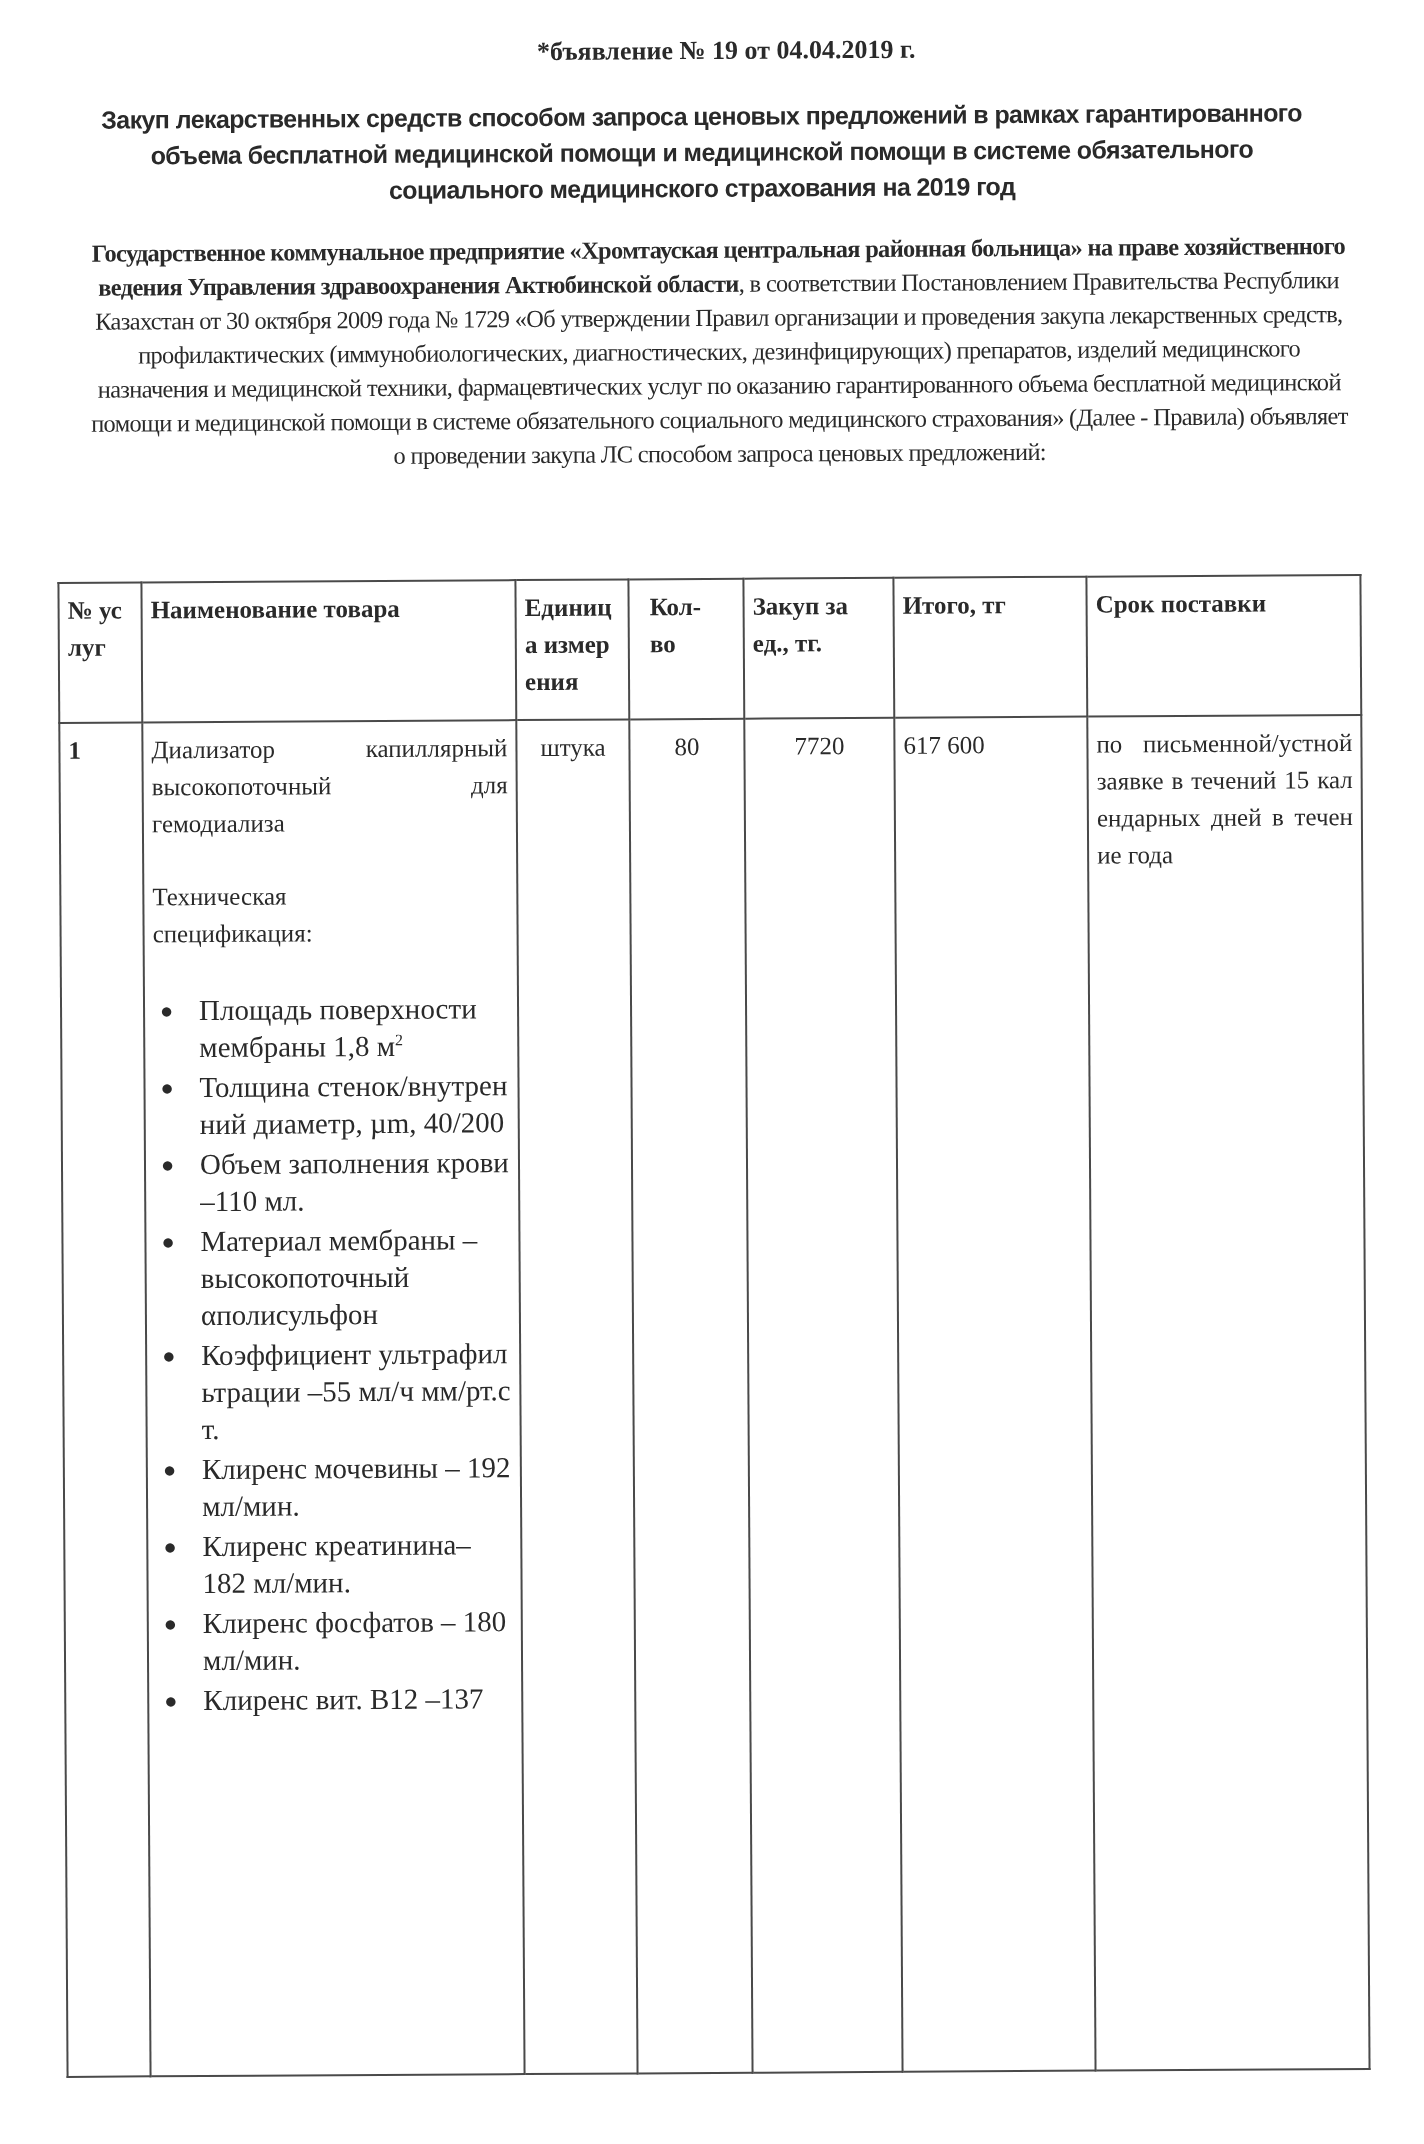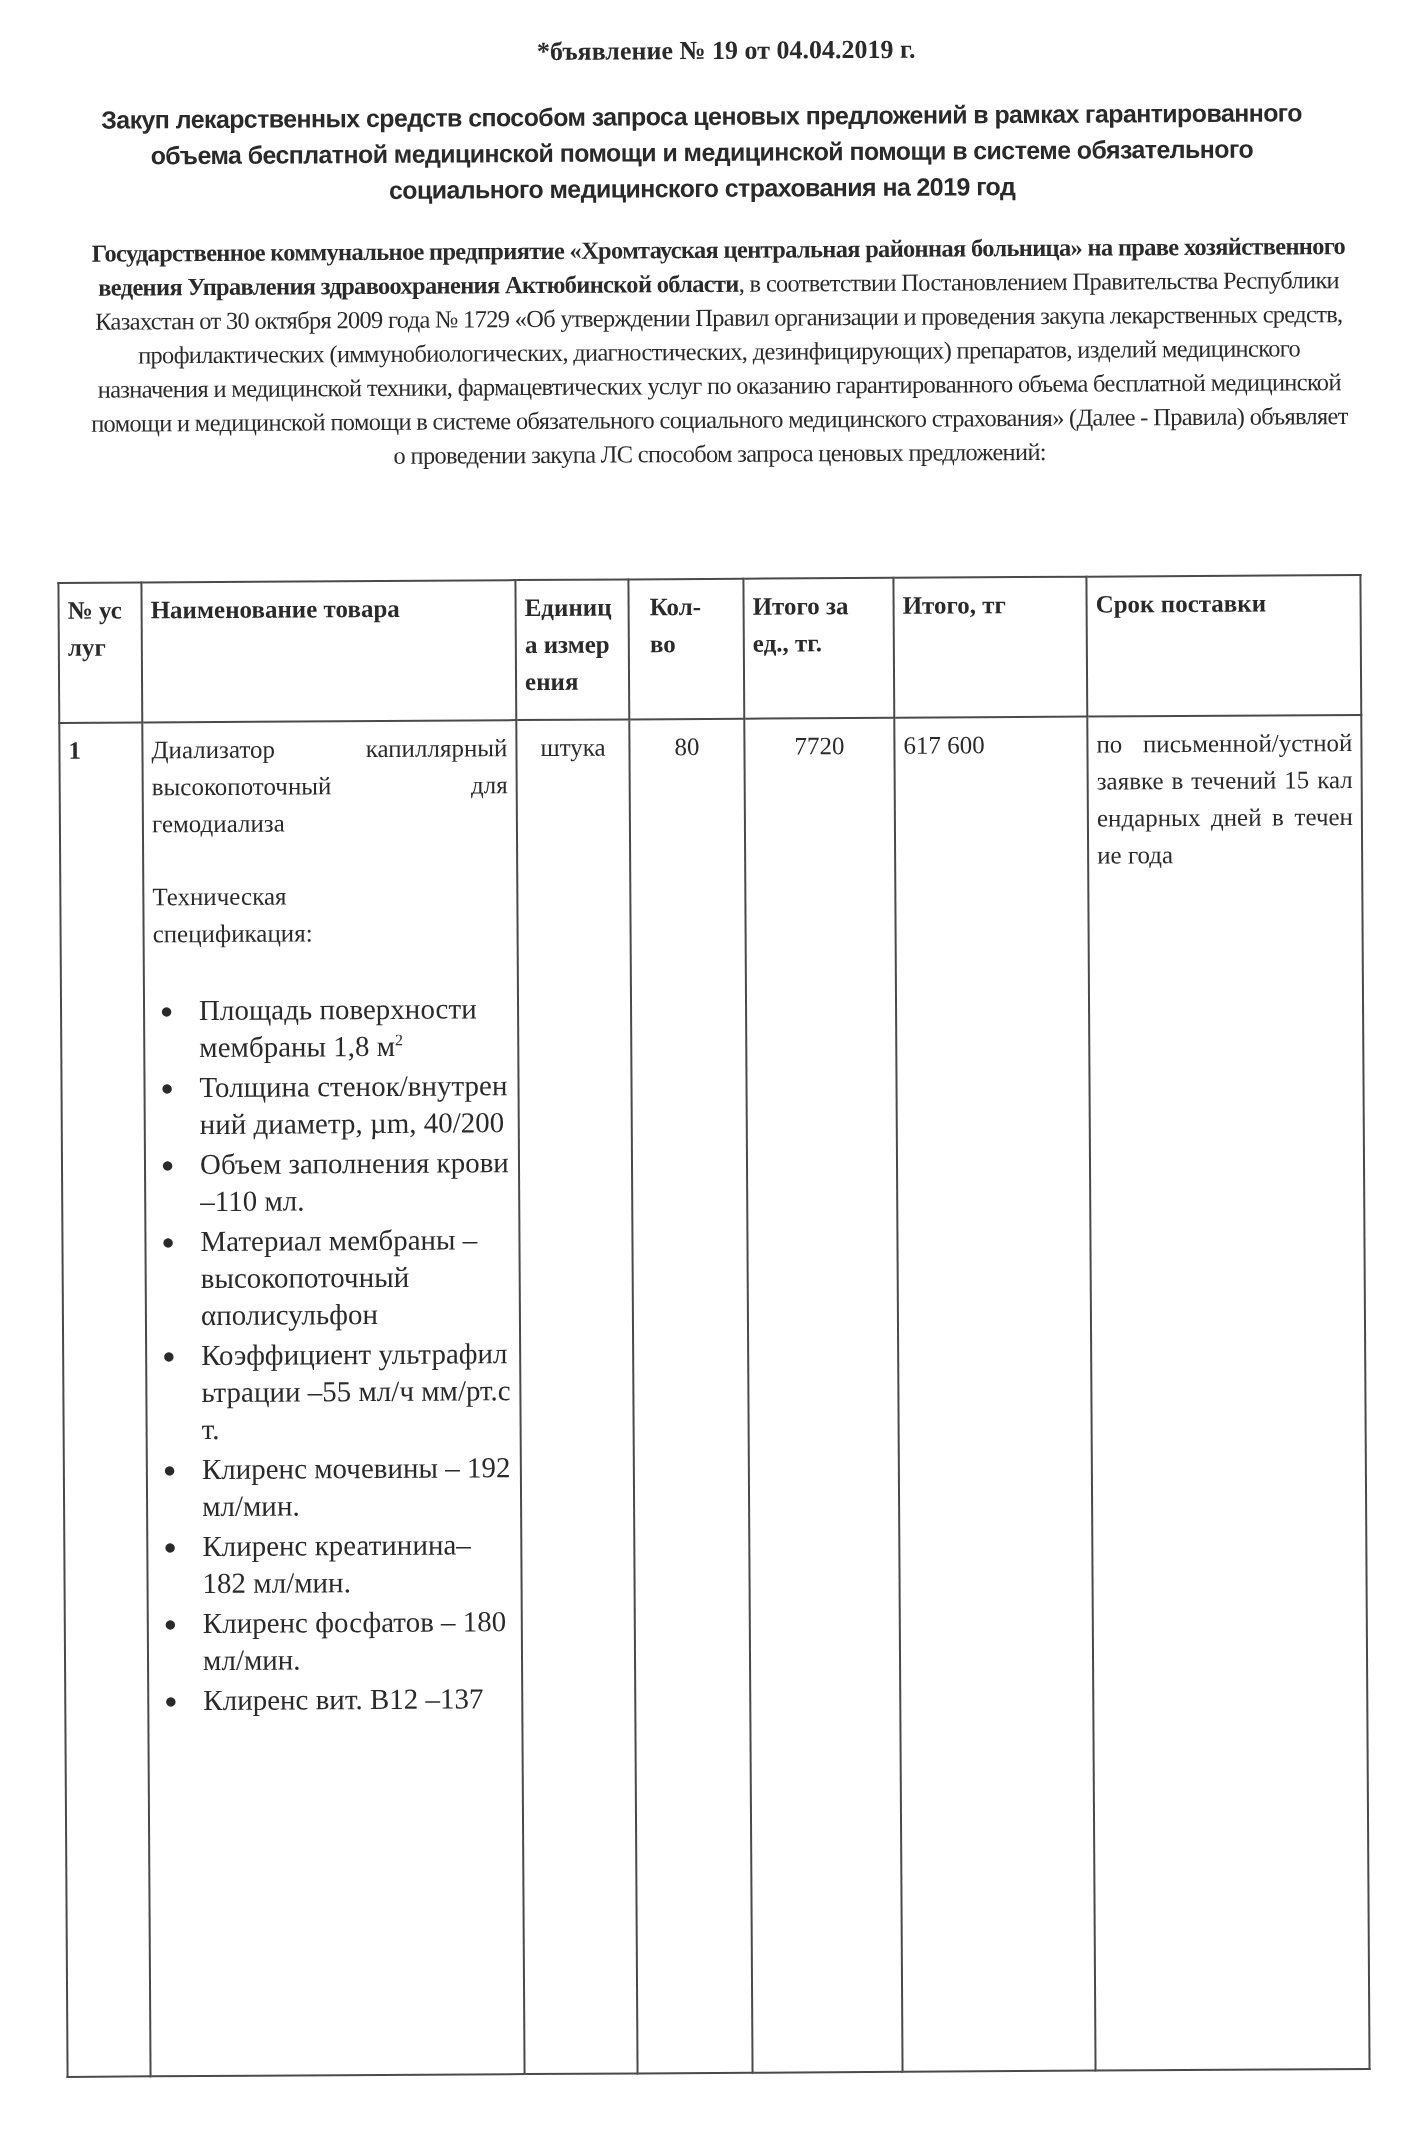--- a/index.html
+++ b/index.html
@@ -132,21 +132,21 @@
       <col style="width:150px">
       <col style="width:193px">
       <col style="width:274px">
     </colgroup>
     <thead>
       <tr>
         <th style="word-break:break-all;">№ услуг</th>
         <th>Наименование товара</th>
         <th class="center" style="word-break:break-all;">Единица измерения</th>
         <th class="center" style="padding-left:20px;padding-right:35px;">Кол-во</th>
-        <th class="center">Итого за ед., тг.</th>
+        <th class="center">Закуп за ед., тг.</th>
         <th>Итого, тг</th>
         <th>Срок поставки</th>
       </tr>
     </thead>
     <tbody>
       <tr class="body-row">
         <td class="lot-no">1</td>
         <td>
           <div class="name-cell">Диализатор капиллярный высокопоточный для гемодиализа</div>
           <div class="spec-heading" style="width:200px;">Техническая спецификация:</div>

